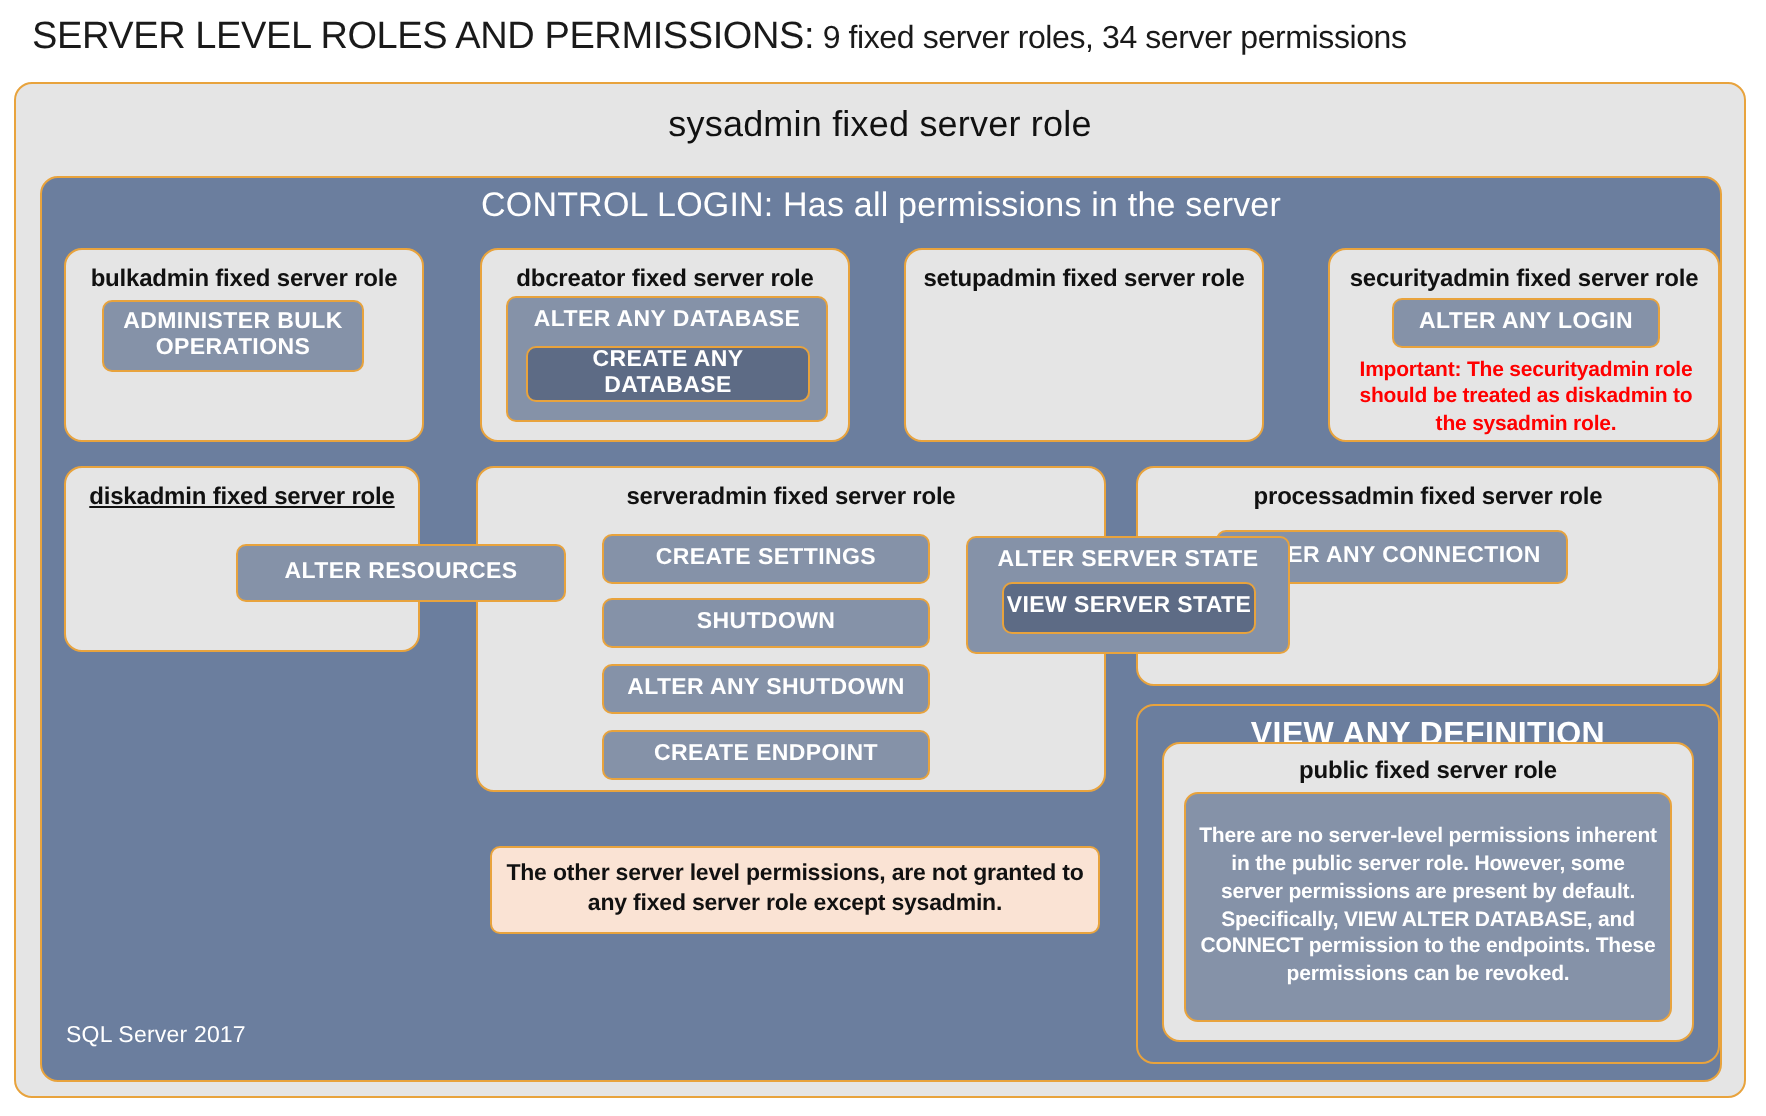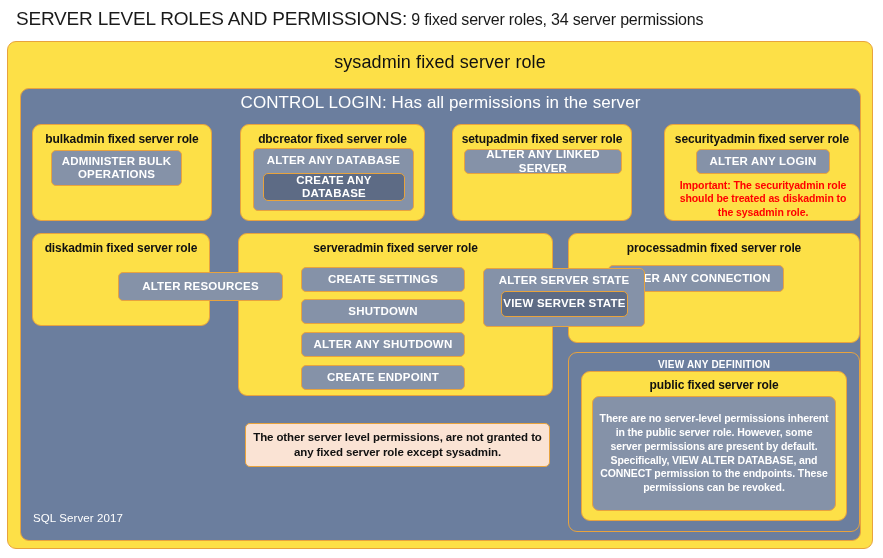--- a/index.html
+++ b/index.html
@@ -12,21 +12,21 @@
   
   #title-bar{
     position:absolute;left:16px;top:8px;width:860px;height:26px;
     white-space:nowrap;color:#1a1a1a;
   }
   #title-main{font-size:19px;font-weight:400;letter-spacing:-.2px;}
   #title-sub{font-size:16px;font-weight:400;letter-spacing:-.2px;}
 
   
   .peach{
-    background:#fde047;border:1.4px solid #e8a33d;border-radius:9px;
+    background:#e5e5e5;border:1.4px solid #e8a33d;border-radius:9px;
     position:absolute;box-sizing:border-box;
   }
   .panel{
     background:#6b7e9e;border:1.4px solid #e8a33d;border-radius:9px;
     position:absolute;box-sizing:border-box;
   }
   .pill{
     background:#8592a8;border:1.4px solid #e8a33d;border-radius:5px;
     position:absolute;box-sizing:border-box;
     color:#ffffff;font-size:11.5px;font-weight:bold;letter-spacing:.2px;
@@ -112,31 +112,30 @@
 <div id="box-dbcreator" class="peach">
   <div class="role-title" style="top:7px;">dbcreator fixed server role</div>
   <div class="pill" style="left:12px;top:23px;width:161px;height:63px;align-items:flex-start;padding-top:5px;">
     <span>ALTER ANY DATABASE</span>
   </div>
   <div class="pill dark" style="left:22px;top:48px;width:142px;height:28px;">CREATE  ANY DATABASE</div>
 </div>
 
 <div id="box-setupadmin" class="peach">
   <div class="role-title" style="top:7px;">setupadmin fixed server role</div>
-  <div class="pill" style="left:11px;top:24px;width:158px;height:25px;">ALTER ANY LINKED SERVER</div>
 </div>
 
 <div id="box-securityadmin" class="peach">
   <div class="role-title" style="top:7px;">securityadmin fixed server role</div>
   <div class="pill" style="left:31px;top:24px;width:134px;height:25px;">ALTER ANY LOGIN</div>
   <div class="note-red" style="left:6px;top:54px;width:184px;">Important:  The securityadmin role should  be treated as diskadmin to the  sysadmin role.</div>
 </div>
 
 <div id="box-diskadmin" class="peach">
-  <div class="role-title" style="top:7px;">diskadmin fixed server role</div>
+  <div class="role-title" style="top:7px;text-decoration:underline;">diskadmin fixed server role</div>
 </div>
 
 <div id="box-serveradmin" class="peach">
   <div class="role-title" style="top:7px;">serveradmin fixed server role</div>
   <div class="pill" style="left:62px;top:33px;width:164px;height:25px;">CREATE SETTINGS</div>
   <div class="pill" style="left:62px;top:65px;width:164px;height:25px;">SHUTDOWN</div>
   <div class="pill" style="left:62px;top:98px;width:164px;height:25px;">ALTER ANY SHUTDOWN</div>
   <div class="pill" style="left:62px;top:131px;width:164px;height:25px;">CREATE  ENDPOINT</div>
 </div>
 
@@ -146,20 +145,20 @@
 </div>
 
 <div class="pill" style="left:118px;top:272px;width:165px;height:29px;">ALTER RESOURCES</div>
 
 <div class="pill" style="left:483px;top:268px;width:162px;height:59px;align-items:flex-start;padding-top:5px;">
   <span>ALTER SERVER STATE</span>
 </div>
 <div class="pill dark" style="left:501px;top:291px;width:127px;height:26px;">VIEW SERVER STATE</div>
 
 <div id="box-viewanydef" class="panel">
-  <div class="role-title" style="top:6px;color:#ffffff;font-size:10px;letter-spacing:.2px;">VIEW ANY DEFINITION</div>
+  <div class="role-title" style="top:6px;color:#ffffff;font-size:16px;letter-spacing:.2px;">VIEW ANY DEFINITION</div>
 </div>
 <div id="box-public" class="peach">
   <div class="role-title" style="top:6px;">public  fixed server role</div>
 </div>
 <div id="public-note">There are no server-level permissions inherent in the public server role. However, some server permissions are present by default. Specifically, VIEW ALTER DATABASE, and CONNECT permission to the endpoints. These permissions can be revoked.</div>
 
 <div id="other-perms-note">The other server level permissions,  are not granted to any fixed server role except sysadmin.</div>
 
 </body></html>

